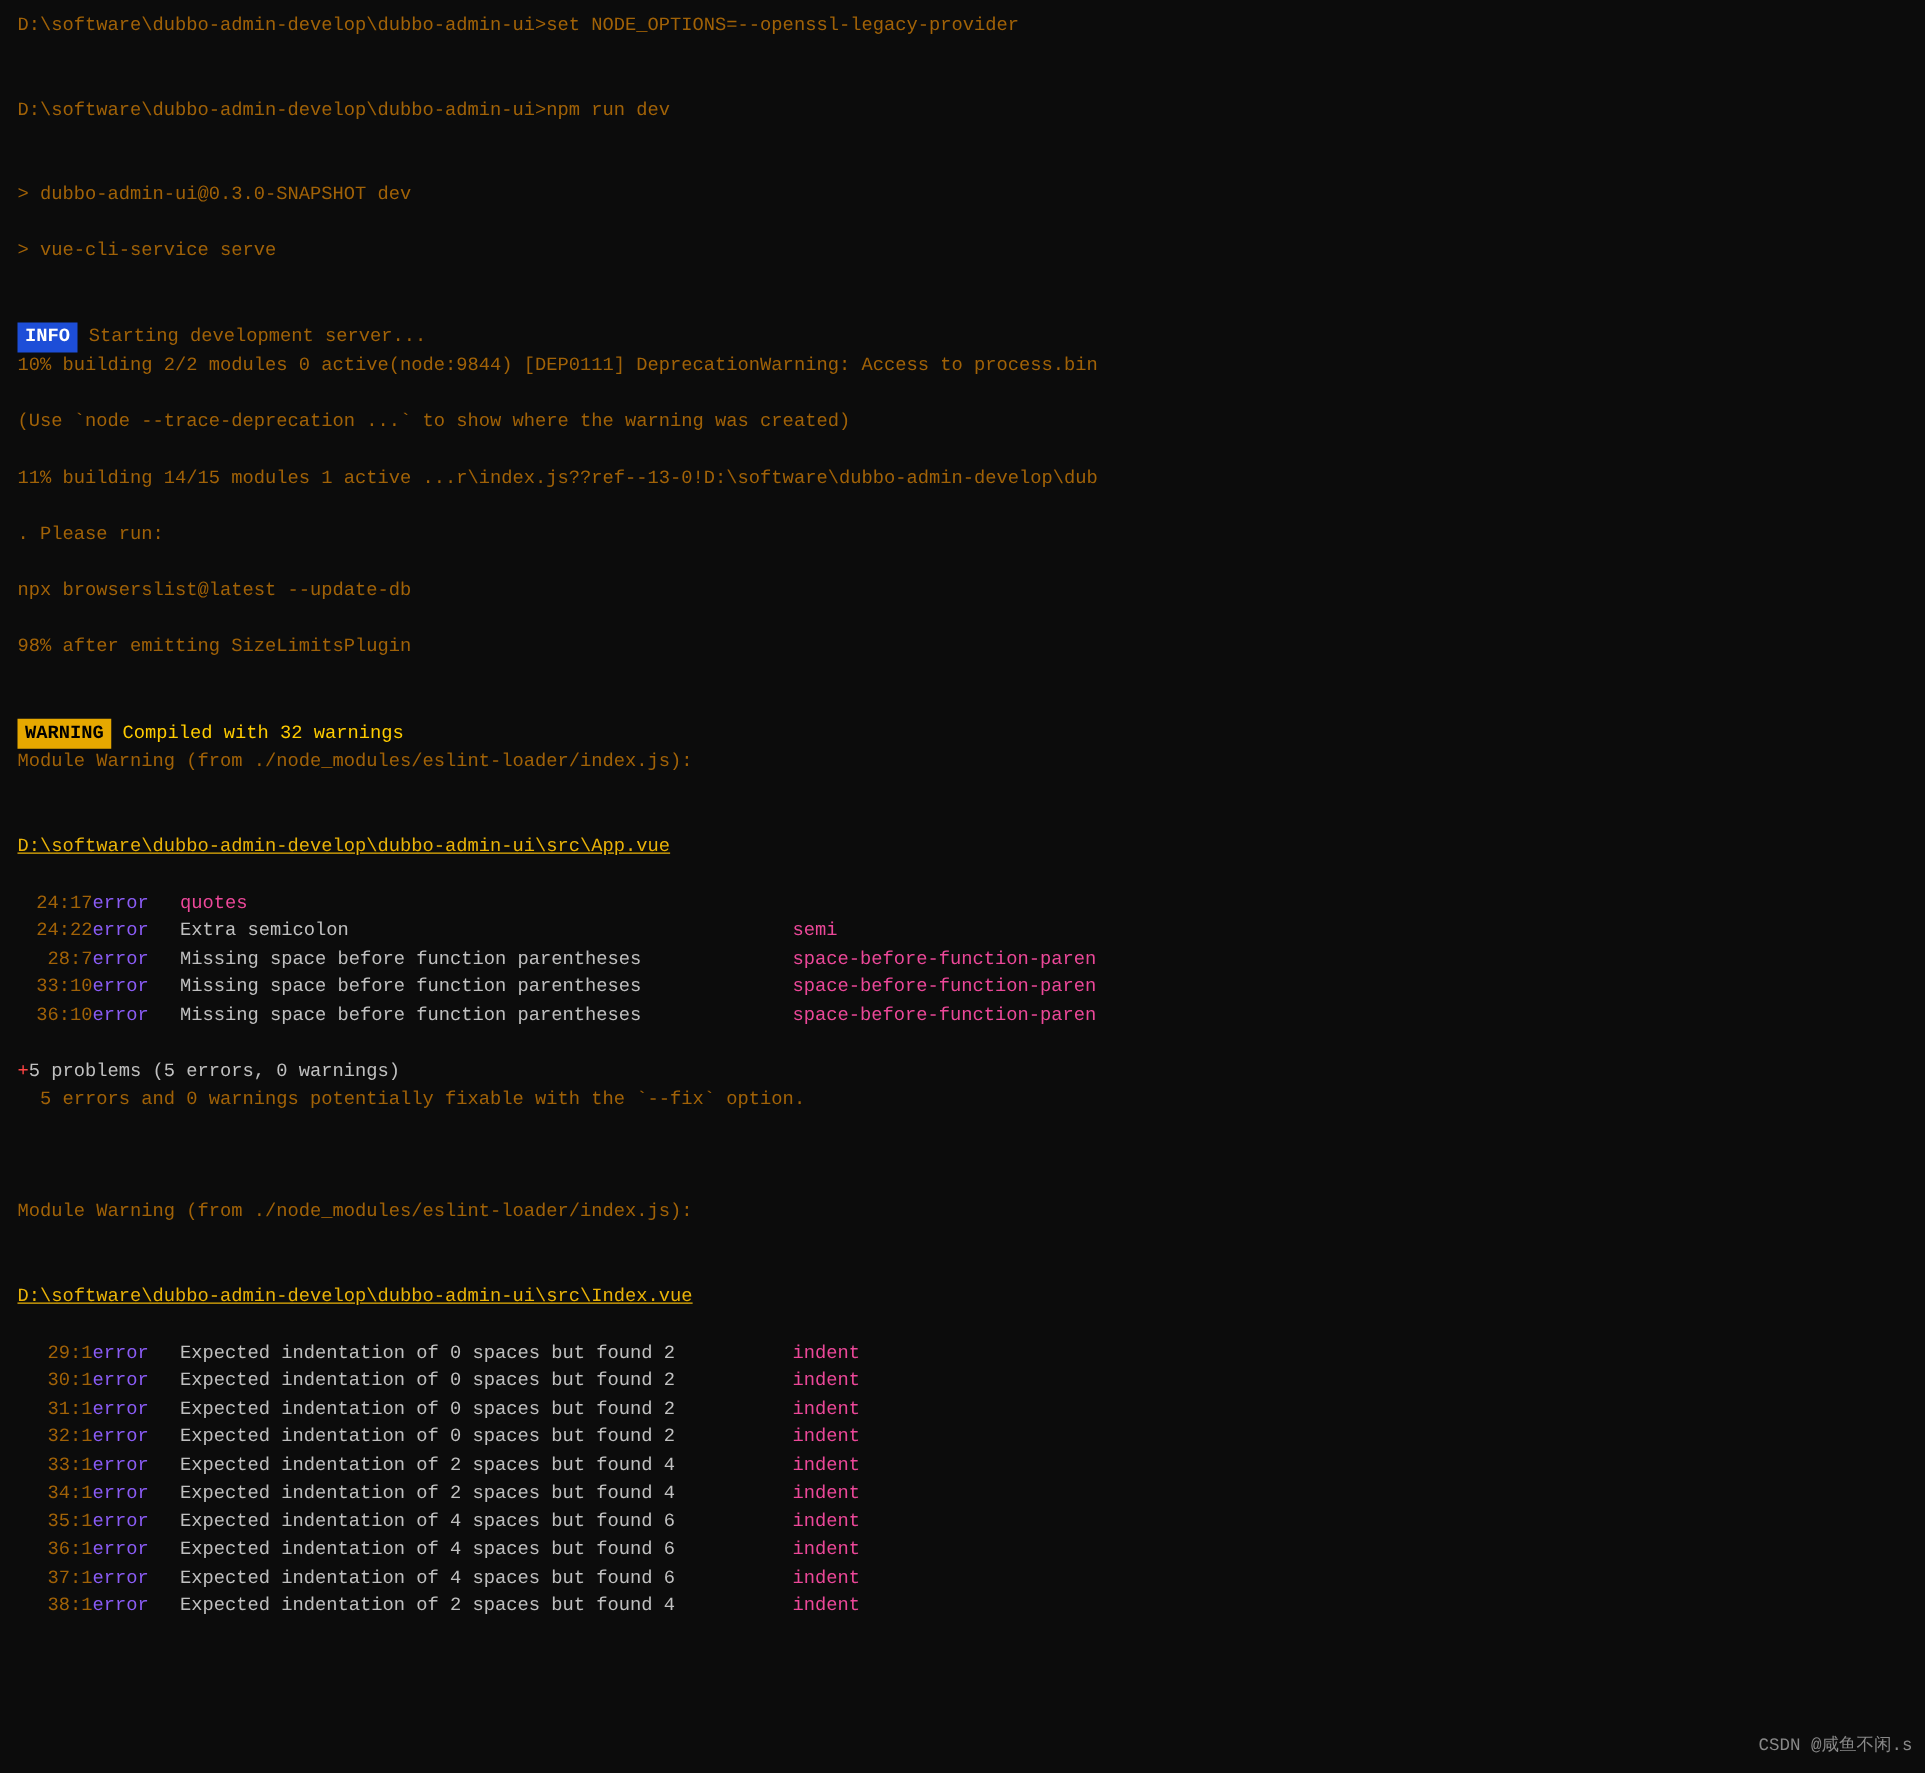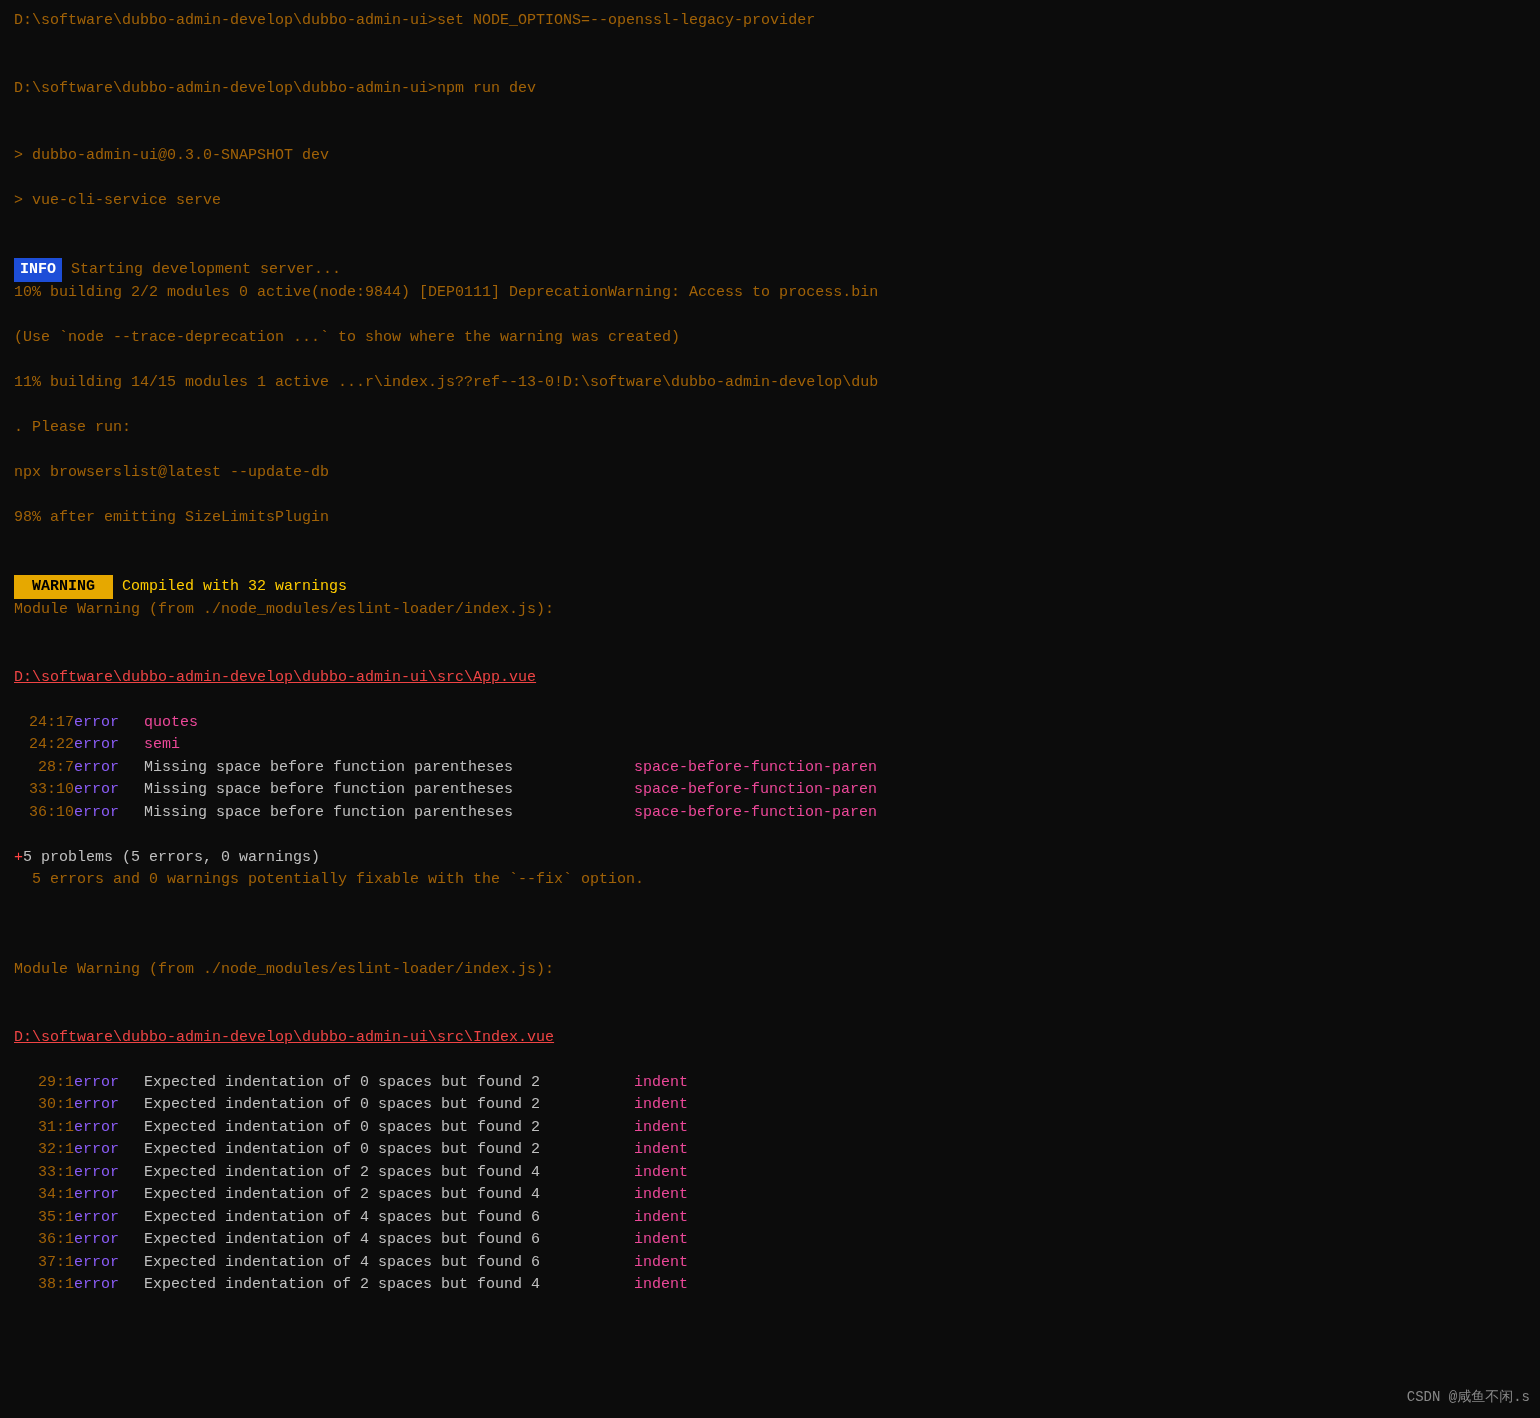--- a/index.html
+++ b/index.html
@@ -35,27 +35,27 @@
     .badge-info {
       background-color: #1d4ed8;
       color: #ffffff;
       padding: 1px 6px;
       font-weight: bold;
       display: inline-block;
     }
     .badge-warning {
       background-color: #e6a800;
       color: #000000;
-      padding: 1px 18px;
+      padding: 1px 6px;
       font-weight: bold;
       display: inline-block;
     }
     .underline-yellow {
       text-decoration: underline;
-      color: #ef4444;
+      color: #eab308;
     }
     .problems-plus {
       color: #ff4444;
     }
     .col-linenum {
       display: inline-block;
       width: 60px;
       text-align: right;
       color: #a16207;
     }
@@ -85,20 +85,21 @@
 </head>
 <body>
 
 <div class="terminal"><span class="line text-white">D:\software\dubbo-admin-develop\dubbo-admin-ui&gt;set NODE_OPTIONS=--openssl-legacy-provider</span><br><span class="line-blank"></span><span class="line text-white">D:\software\dubbo-admin-develop\dubbo-admin-ui&gt;npm run dev</span><br><span class="line-blank"></span><span class="line text-white">&gt; dubbo-admin-ui@0.3.0-SNAPSHOT dev</span><br><span class="line text-white">&gt; vue-cli-service serve</span><br><span class="line-blank"></span><div><span class="badge-info">INFO</span><span class="text-white"> Starting development server...</span></div><span class="line text-white">10% building 2/2 modules 0 active(node:9844) [DEP0111] DeprecationWarning: Access to process.bin</span><br><span class="line text-white">(Use `node --trace-deprecation ...` to show where the warning was created)</span><br><span class="line text-white">11% building 14/15 modules 1 active ...r\index.js??ref--13-0!D:\software\dubbo-admin-develop\dub</span><br><span class="line text-white">. Please run:</span><br><span class="line text-white">npx browserslist@latest --update-db</span><br><span class="line text-white">98% after emitting SizeLimitsPlugin</span><br><span class="line-blank"></span><div><span class="badge-warning">WARNING</span><span style="color: rgb(255, 204, 0);"> Compiled with 32 warnings</span></div><span class="line text-white">Module Warning (from ./node_modules/eslint-loader/index.js):</span><br><span class="line-blank"></span><span class="line underline-yellow">D:\software\dubbo-admin-develop\dubbo-admin-ui\src\App.vue</span><br><div style="display: flex; font-family: &quot;Courier New&quot;, Courier, monospace; font-size: 15px; line-height: 1.5;">
       <span class="col-linenum">24:17</span>
       <span class="col-error">error</span>
       <span class="col-rule">quotes</span>
     </div><div style="display: flex; font-family: &quot;Courier New&quot;, Courier, monospace; font-size: 15px; line-height: 1.5;">
       <span class="col-linenum">24:22</span>
       <span class="col-error">error</span>
+      <span class="col-msg">Extra semicolon</span>
       <span class="col-rule">semi</span>
     </div><div style="display: flex; font-family: &quot;Courier New&quot;, Courier, monospace; font-size: 15px; line-height: 1.5;">
       <span class="col-linenum">28:7</span>
       <span class="col-error">error</span>
       <span class="col-msg">Missing space before function parentheses</span>
       <span class="col-rule">space-before-function-paren</span>
     </div><div style="display: flex; font-family: &quot;Courier New&quot;, Courier, monospace; font-size: 15px; line-height: 1.5;">
       <span class="col-linenum">33:10</span>
       <span class="col-error">error</span>
       <span class="col-msg">Missing space before function parentheses</span>

